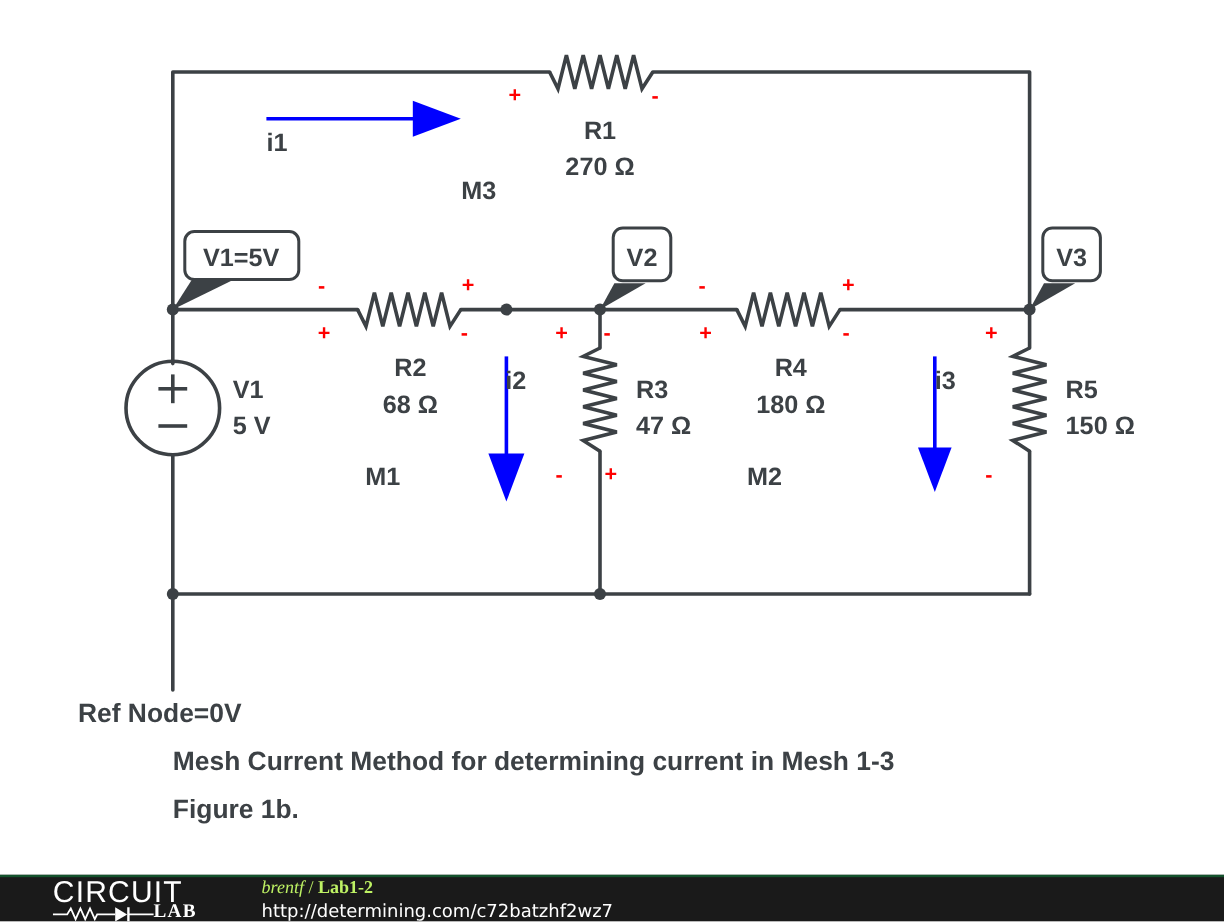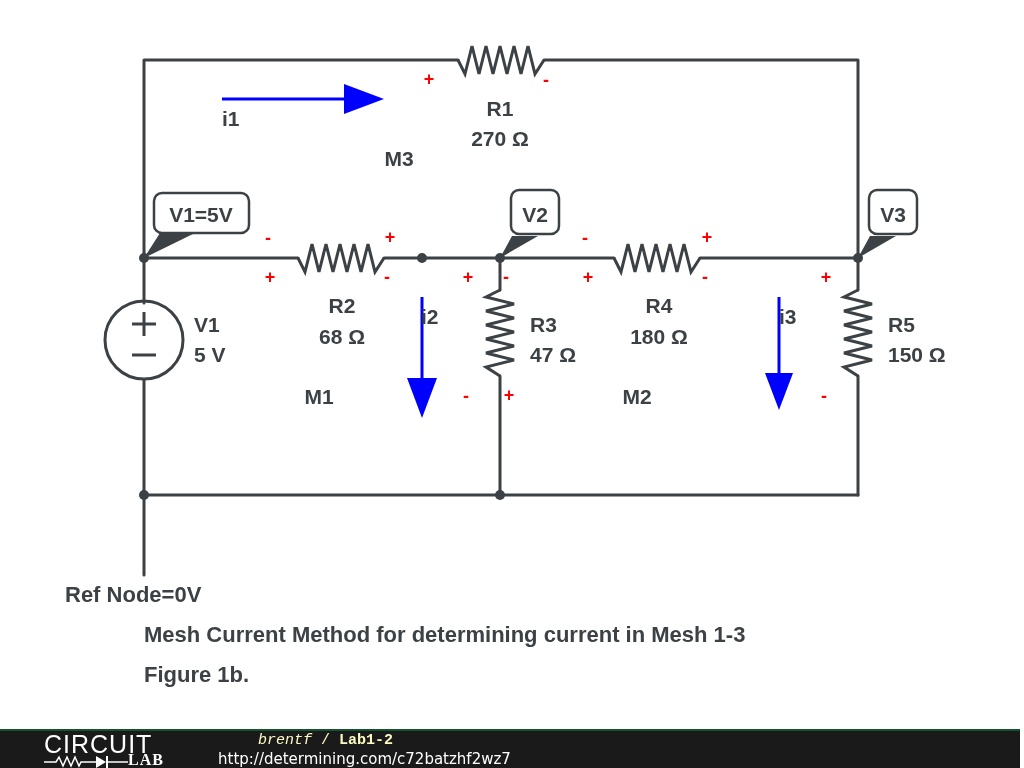--- a/index.html
+++ b/index.html
@@ -12,21 +12,21 @@
   .lbl  { fill:#3c4145; font-family:"Liberation Sans", sans-serif; font-weight:bold; font-size:21px; }
   .pol  { fill:#ff0000; font-family:"Liberation Sans", sans-serif; font-weight:bold; font-size:18px; }
   .arrow{ stroke:#0000ff; stroke-width:3; fill:none; }
   .arrowhead{ fill:#0000ff; }
   .cap  { fill:#3c4145; font-family:"Liberation Sans", sans-serif; font-weight:bold; font-size:22px; }
   .nbox { fill:#ffffff; stroke:#3c4145; stroke-width:2.5; }
   #footer { position:absolute; left:0; top:729px; width:1020px; height:39px; background:#1a1a1a; border-top:2px solid #14532d; box-sizing:border-box; }
   .logo-top { position:absolute; left:44px; top:0px; color:#ffffff; font-family:"Liberation Sans", sans-serif; font-size:25px; letter-spacing:1px; font-weight:normal; line-height:26px; }
   .logo-bottom { position:absolute; left:44px; top:22px; width:132px; height:16px; }
   .logo-lab { position:absolute; left:128px; top:21px; color:#ffffff; font-family:Liberation Serif, serif; font-weight:bold; font-size:16px; line-height:16px; letter-spacing:1px;}
-  .meta-line1 { position:absolute; left:218px; top:1px; color:#fef9c3; font-size:15px; font-family:Liberation Mono, monospace;margin-left:40px; }
+  .meta-line1 { position:absolute; left:218px; top:1px; color:#bef264; font-size:15px; font-family:Liberation Serif, serif; }
   .meta-line1 i { font-style:italic; }
   .meta-line1 b { font-weight:bold; }
   .meta-line2 { position:absolute; left:218px; top:19px; color:#ffffff; font-size:15px; font-family:"DejaVu Sans", sans-serif; }
 </style>
 </head>
 <body>
 
 <svg id="schem" width="1024" height="729" viewBox="0 0 1024 729">
 
   <g>

